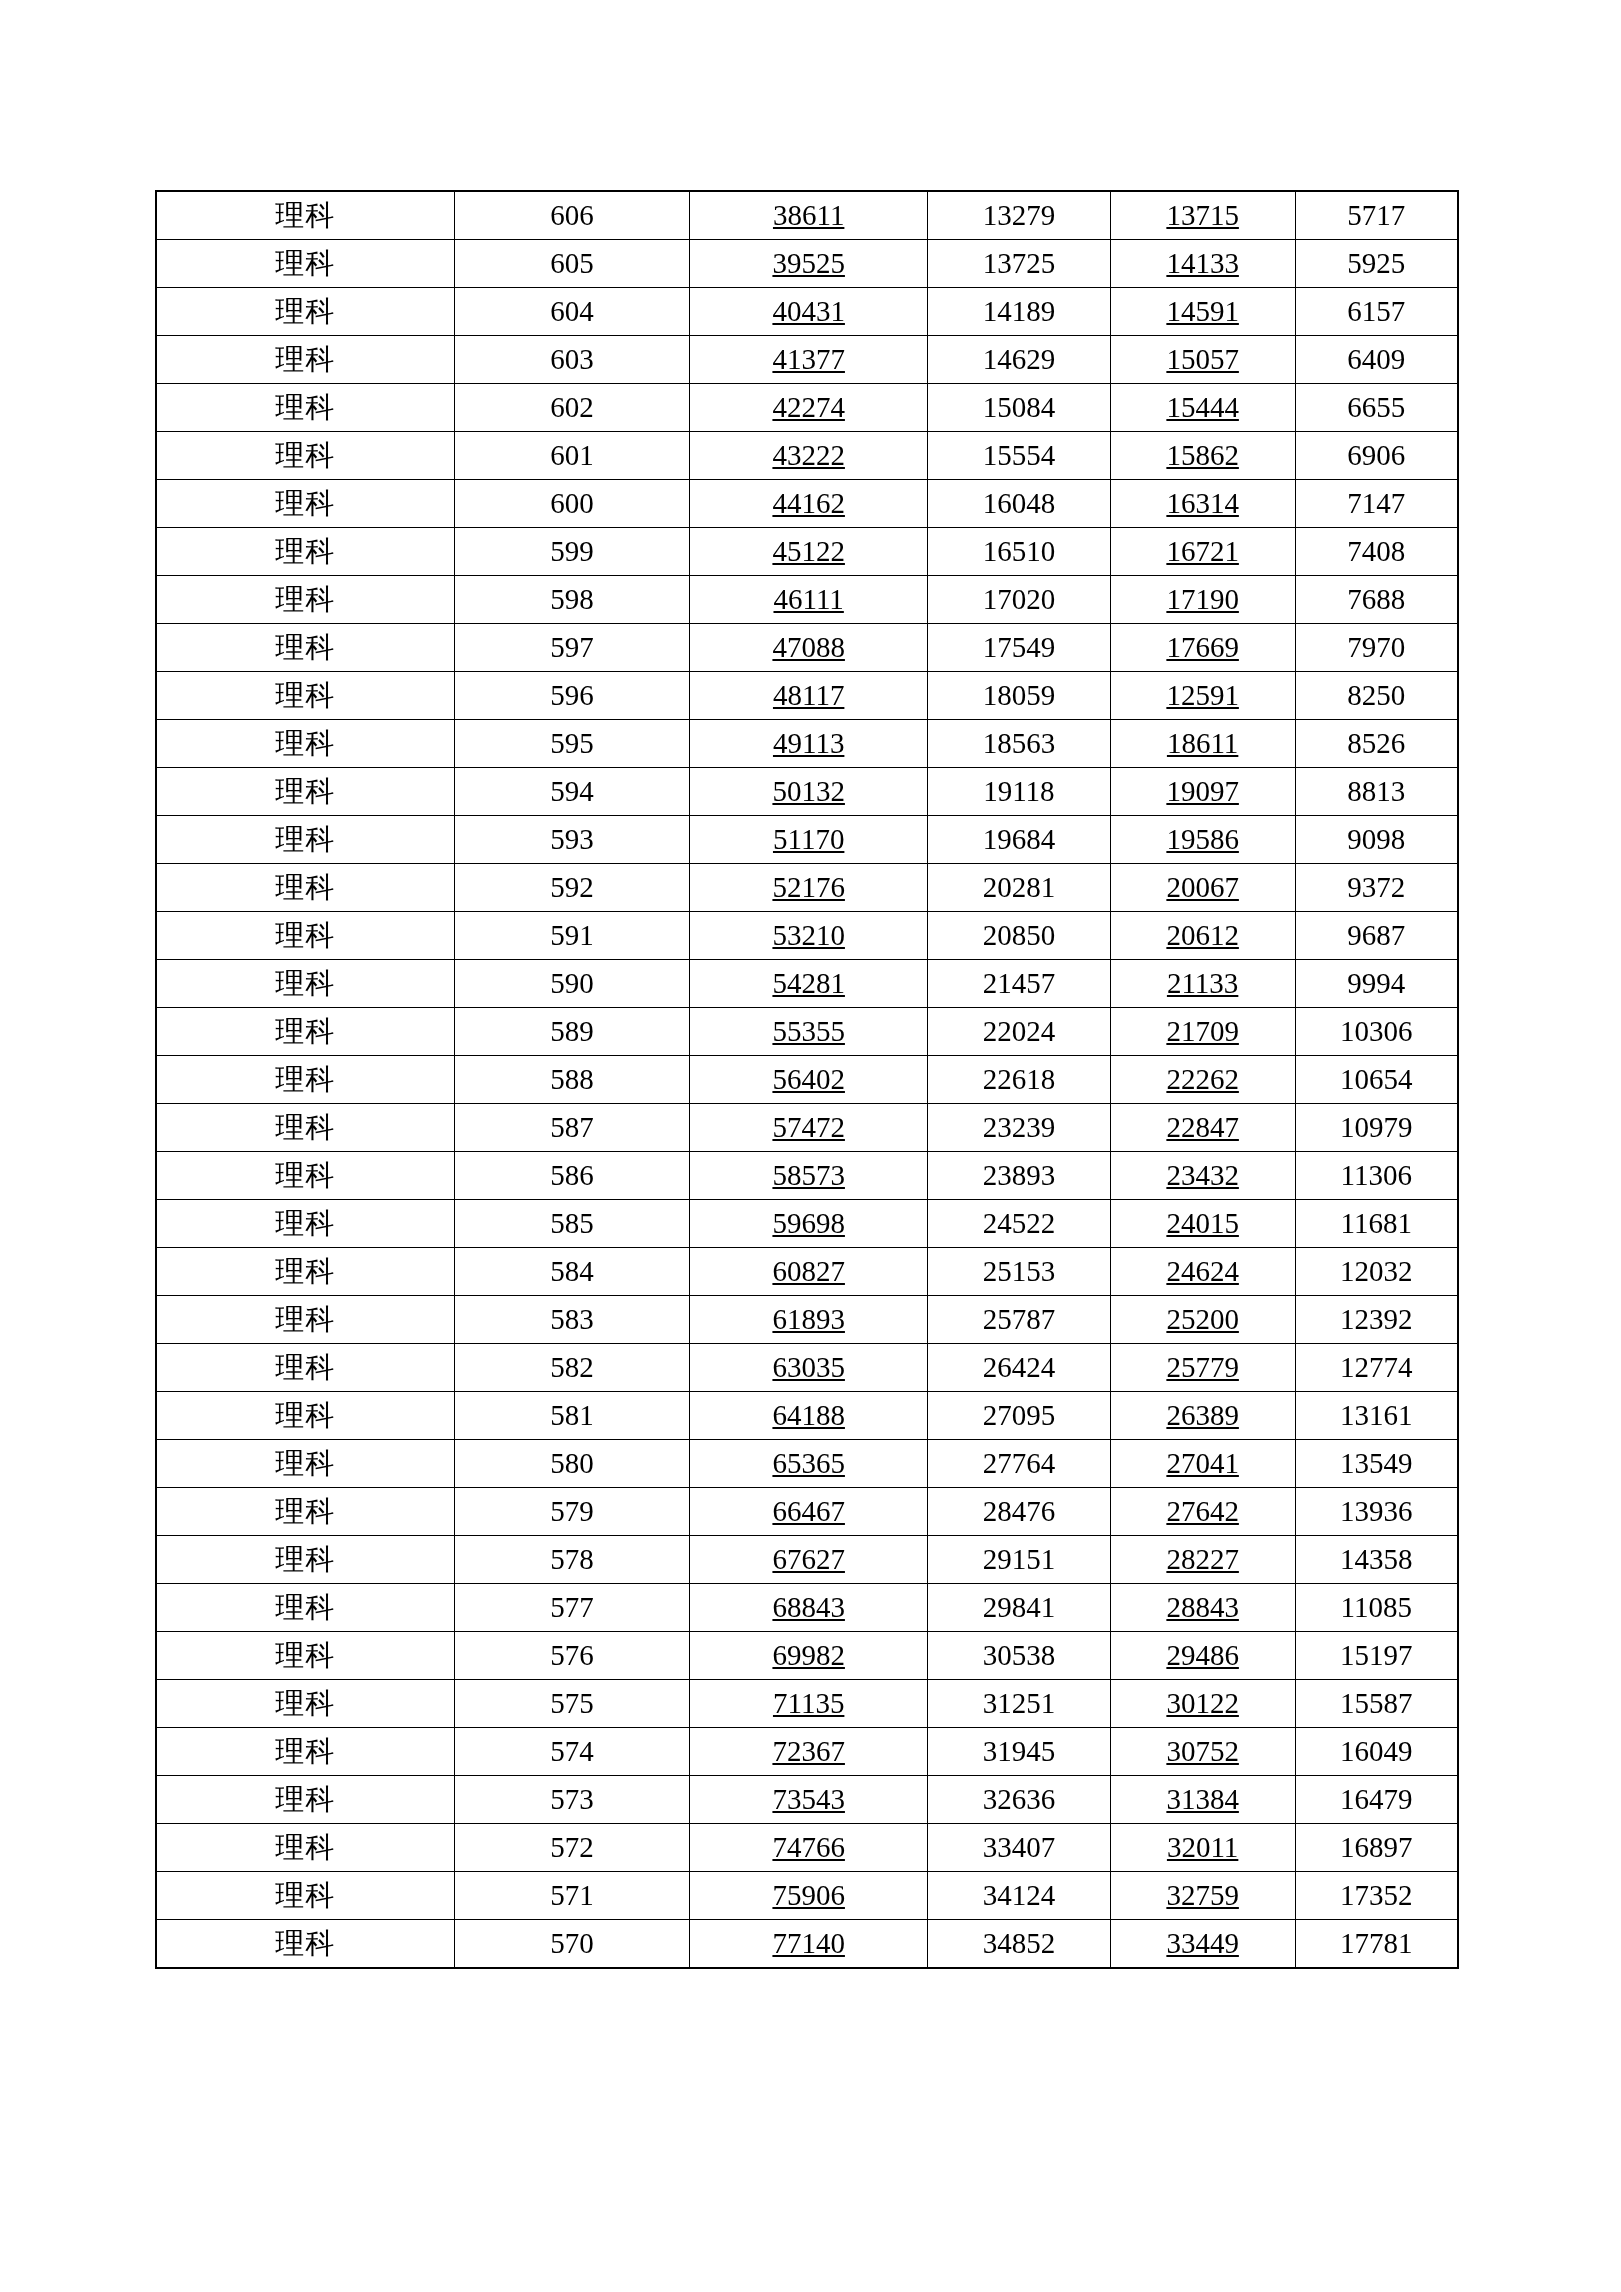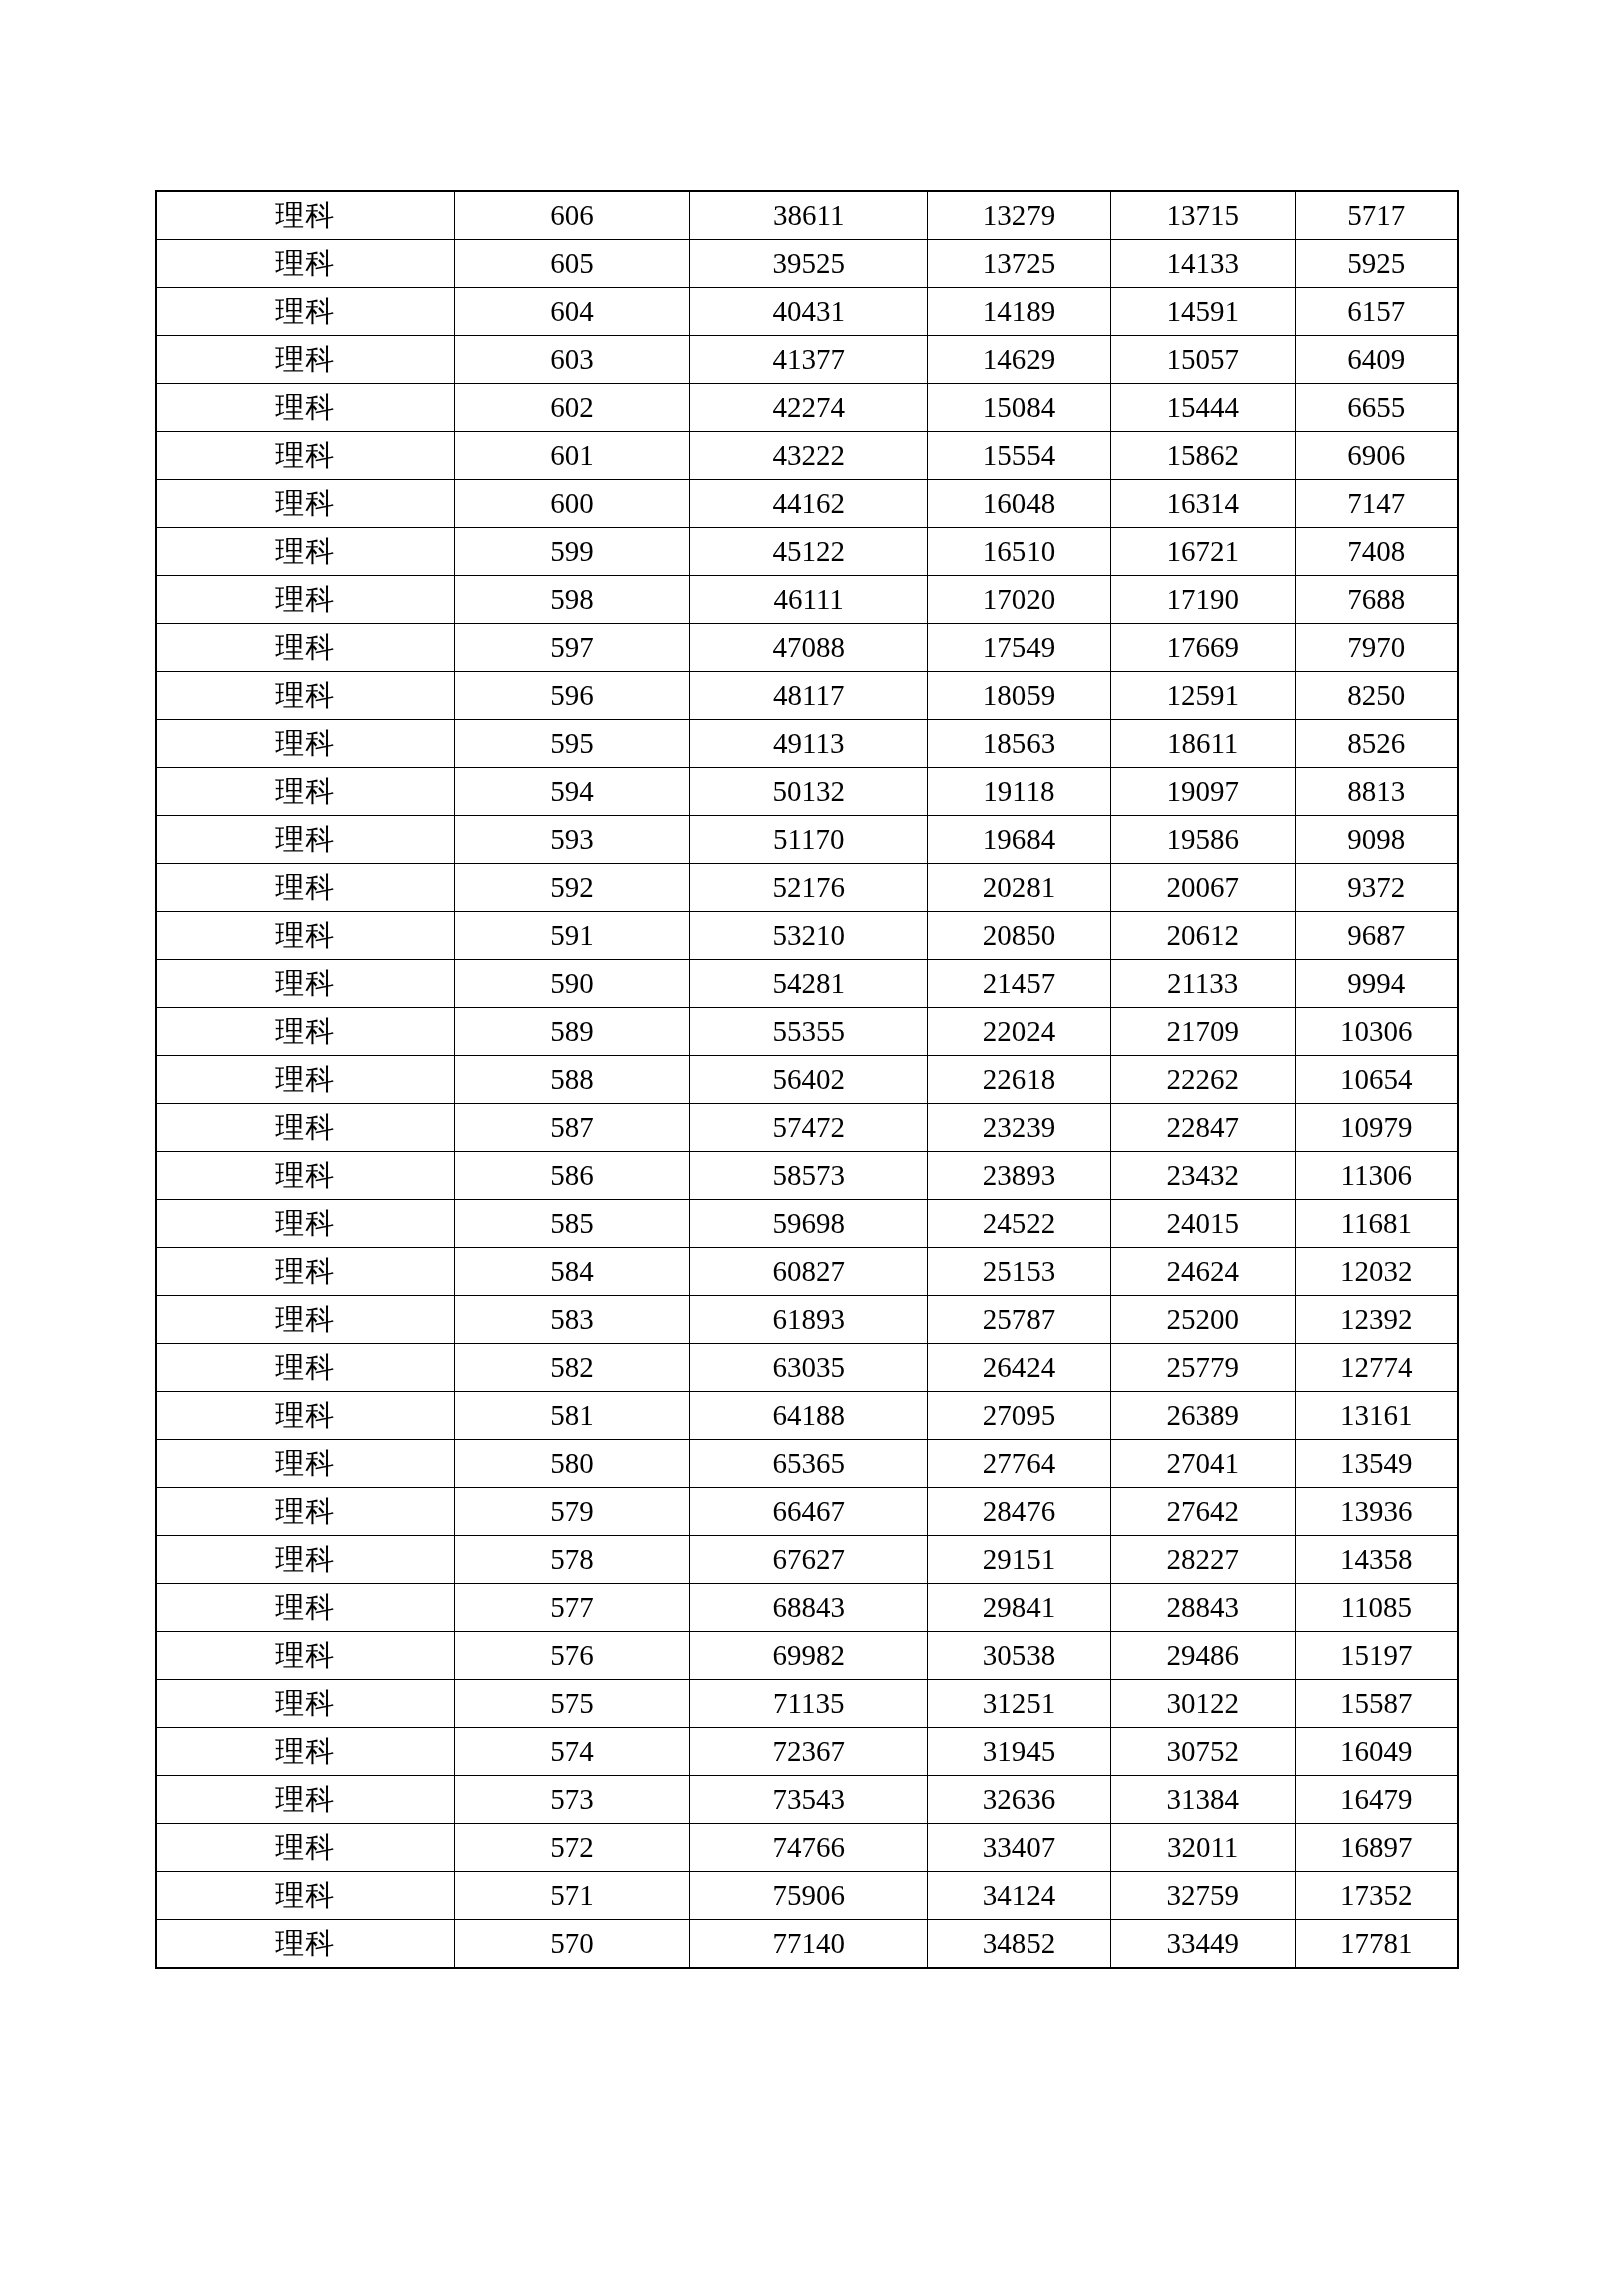--- a/index.html
+++ b/index.html
@@ -48,23 +48,23 @@
     line-height: 47px;
     padding: 0;
     font-size: 29px;
     font-weight: normal;
     white-space: nowrap;
     overflow: hidden;
   }
 
   td.col-subject { width: 263px; }
   td.col-score   { width: 208px; }
-  td.col-c2      { width: 210px; }
+  td.col-c2      { width: 210px; text-decoration: underline; }
   td.col-c3      { width: 161px; margin-top: 8px; }
-  td.col-c4      { width: 163px; }
+  td.col-c4      { width: 163px; text-decoration: underline; }
   td.col-c5      { width: 143px; }
 
   td.cjk {
     font-family: "DejaVu Sans", "Liberation Sans", sans-serif;
     font-size: 27.4px;
     letter-spacing: 1px;
     margin-top: 42px;
   }
 </style>
 </head>

